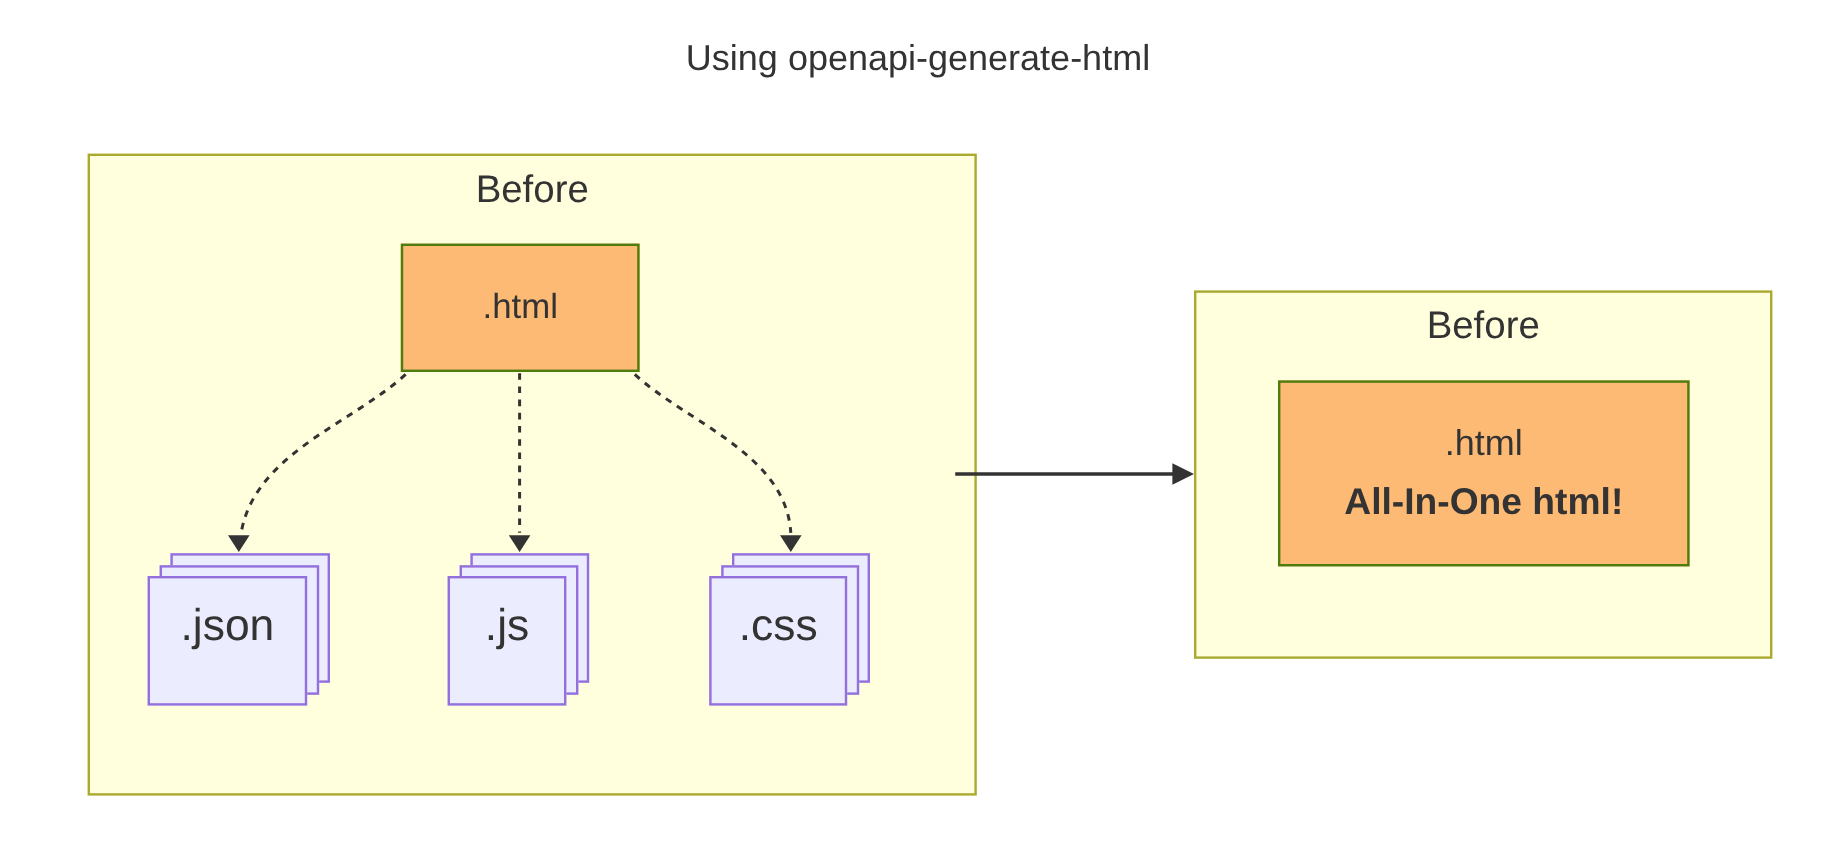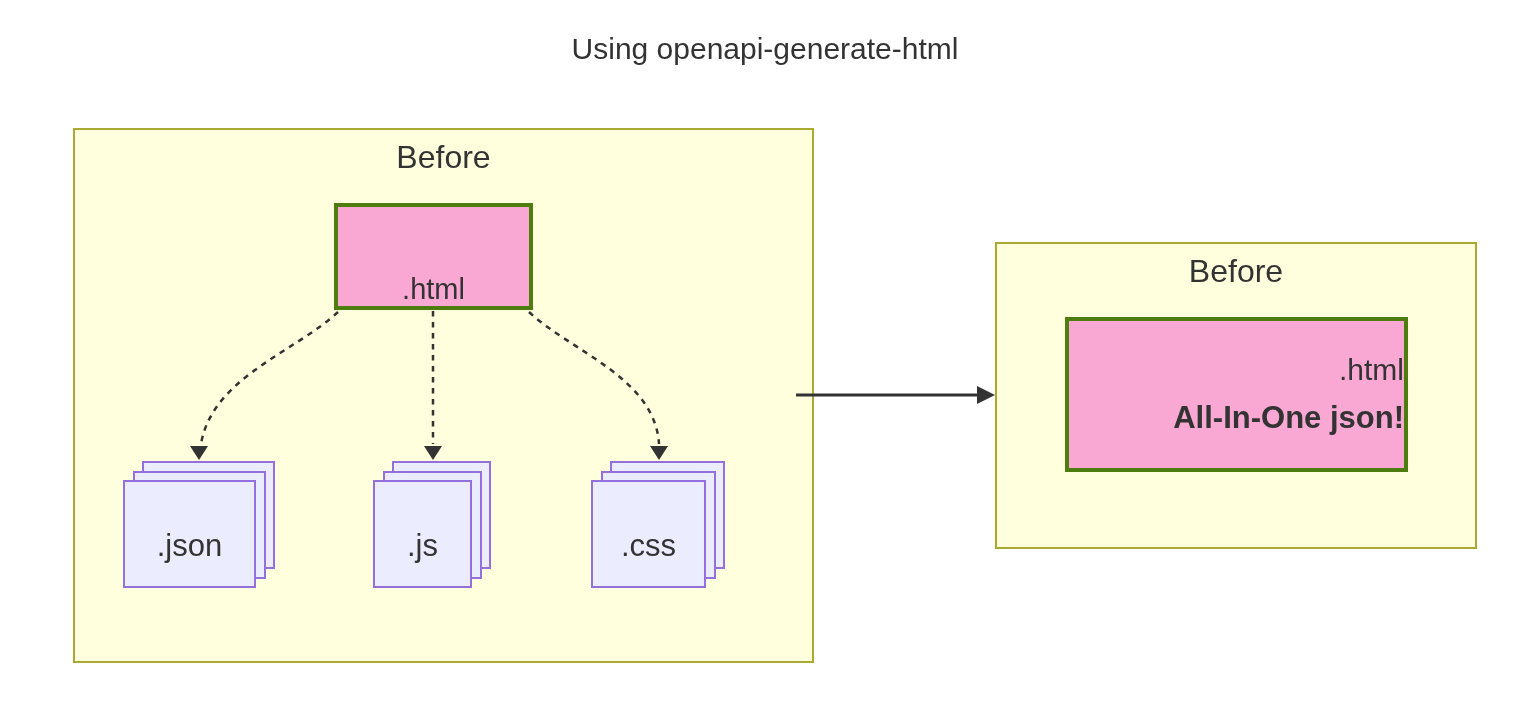--- a/index.html
+++ b/index.html
@@ -31,25 +31,25 @@
   .cluster-label {
     position: absolute;
     left: 0; top: 9px;
     width: 100%;
     text-align: center;
     font-size: 32px;
     color: #333333;
   }
   .node {
     position: absolute;
-    background: #f9a8d4;
-    border: 4px solid #4d7c0f;
+    background: #fdba74;
+    border: 2px solid #4d7c0f;
     box-sizing: border-box;
     display: flex;
-    align-items: flex-end;
+    align-items: center;
     justify-content: center;
     font-size: 29px;
     color: #333333;
   }
   .node-html { left: 334px; top: 203px; width: 199px; height: 107px; }
   .node-after {
     left: 1065px; top: 317px; width: 343px; height: 155px;
     flex-direction: column;
     font-size: 30px;
     line-height: 1.55;
@@ -67,26 +67,26 @@
     height: 108px;
   }
   .stack-json .layer { width: 133px; }
   .stack-js   .layer { width: 99px; }
   .stack-css  .layer { width: 115px; }
   .layer.back  { left: 19px; top: 0; }
   .layer.mid   { left: 10px; top: 10px; }
   .layer.front { left: 0;   top: 19px; }
   .stack-label {
     position: absolute;
-    left: 0; top: 37px;
+    left: 0; top: 12px;
     height: 96px;
     display: flex;
     align-items: center;
     justify-content: center;
-    font-size: 31px;
+    font-size: 37px;
     color: #333333;
   }
   .stack-json .stack-label { width: 133px; }
   .stack-js   .stack-label { width: 99px; }
   .stack-css  .stack-label { width: 115px; }
   .edges-layer {
     position: absolute;
     left: 0; top: 0;
     width: 1530px;
     height: 718px;
@@ -151,16 +151,16 @@
 
   <div class="stack stack-css">
     <div class="layer back"></div>
     <div class="layer mid"></div>
     <div class="layer front"></div>
     <div class="stack-label">.css</div>
   </div>
 
   <div class="node node-after">
     <span class="line1">.html</span>
-    <span class="line2">All-In-One json!</span>
+    <span class="line2">All-In-One html!</span>
   </div>
 
 </div>
 
 </body></html>

